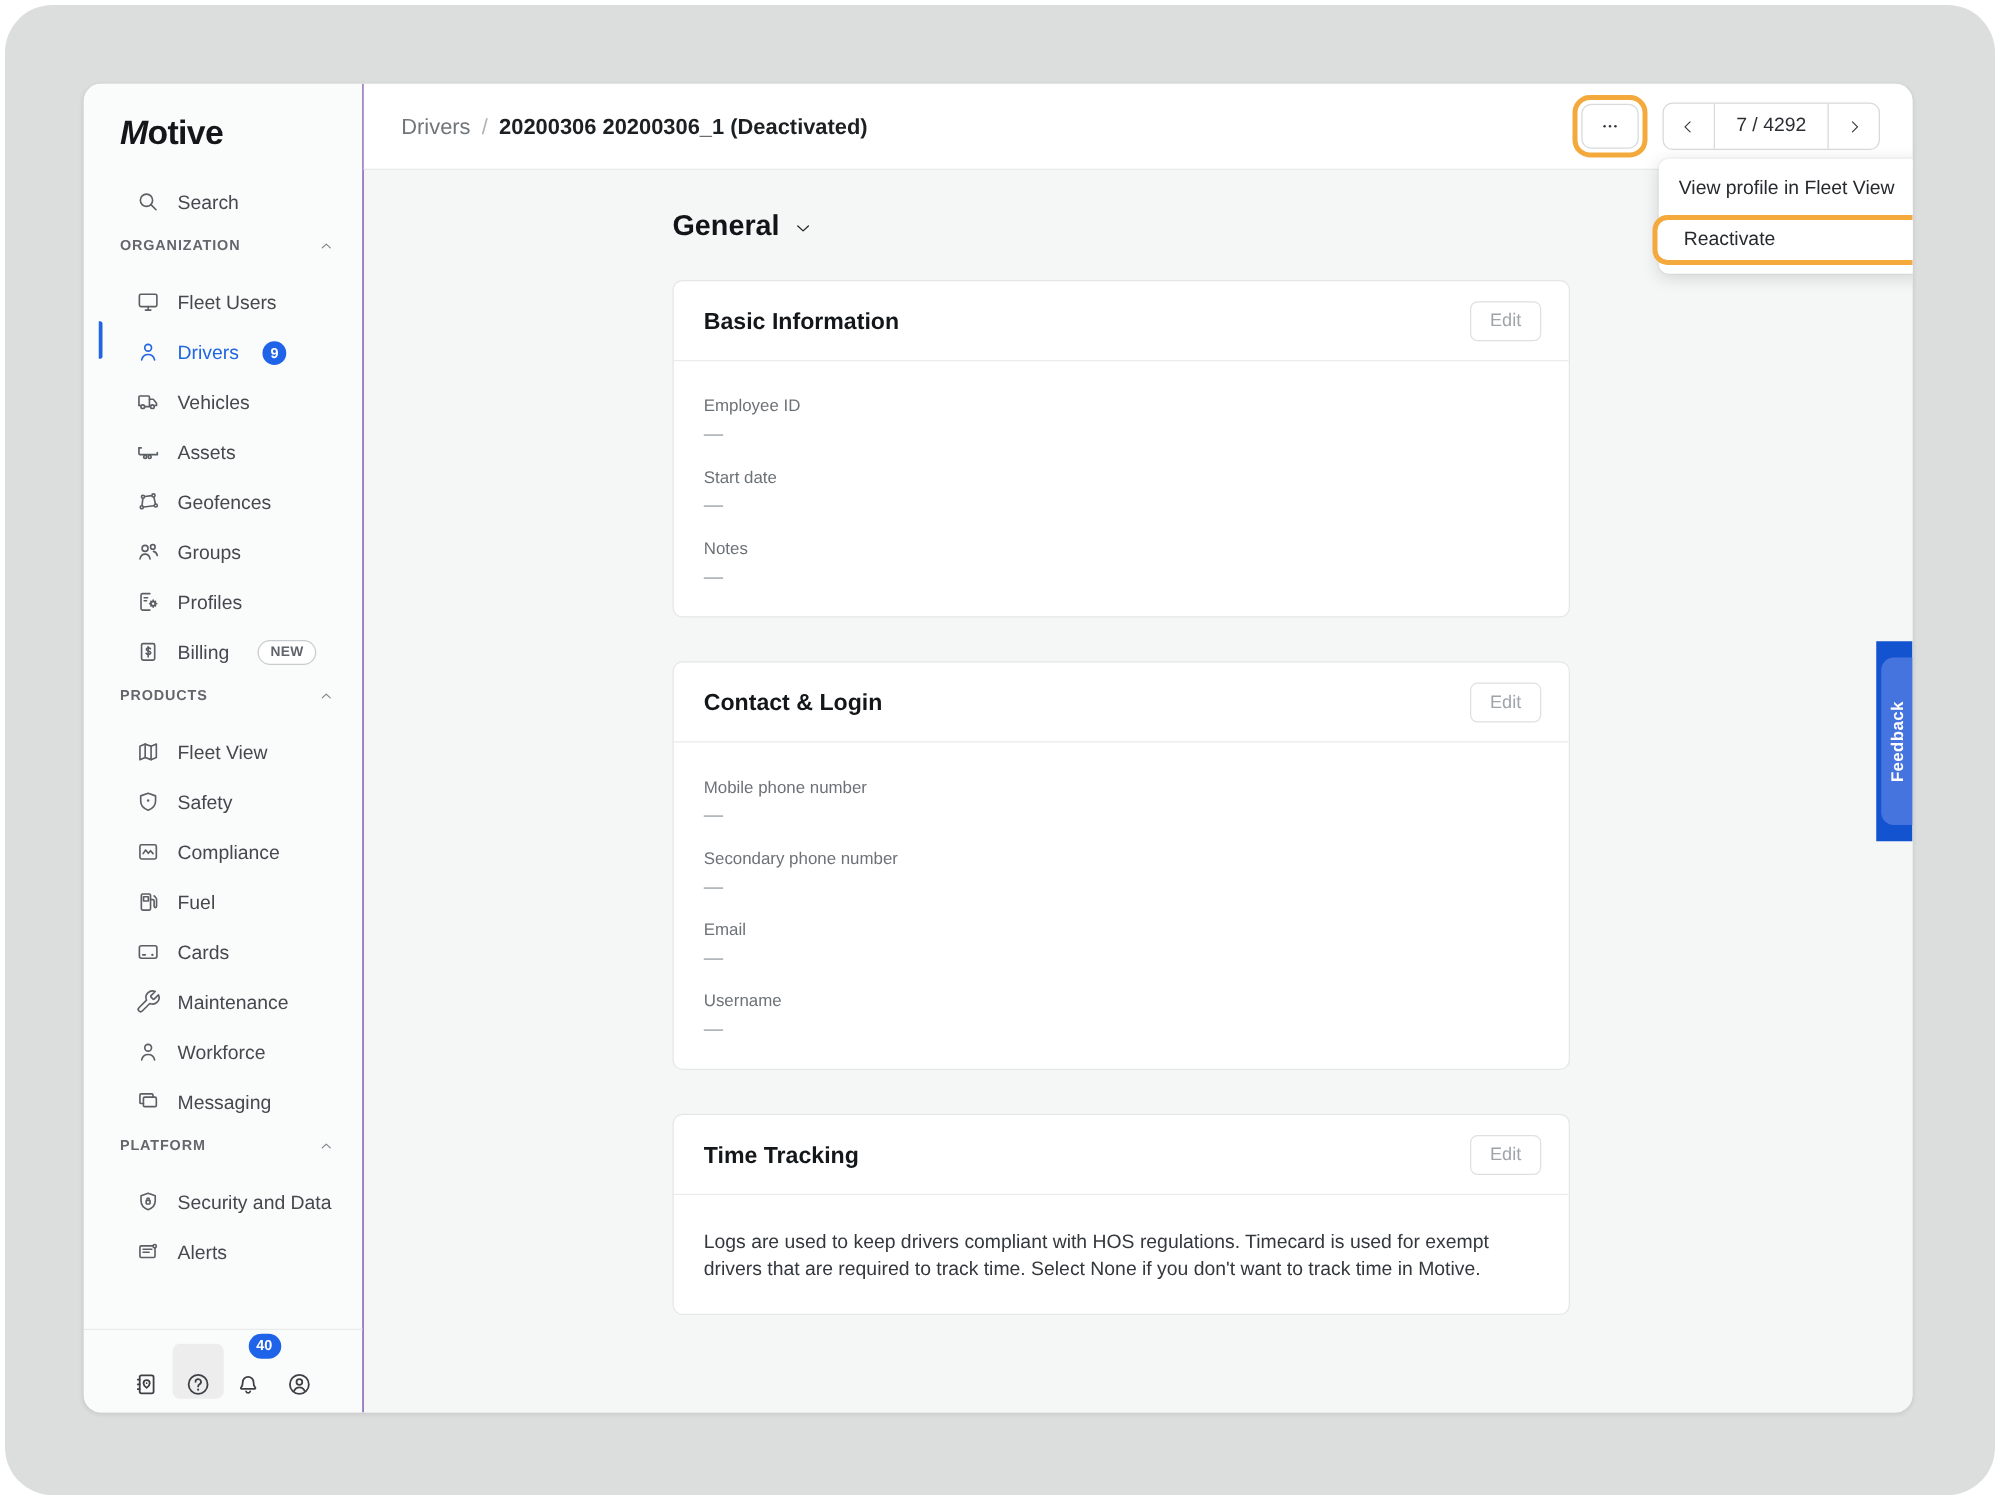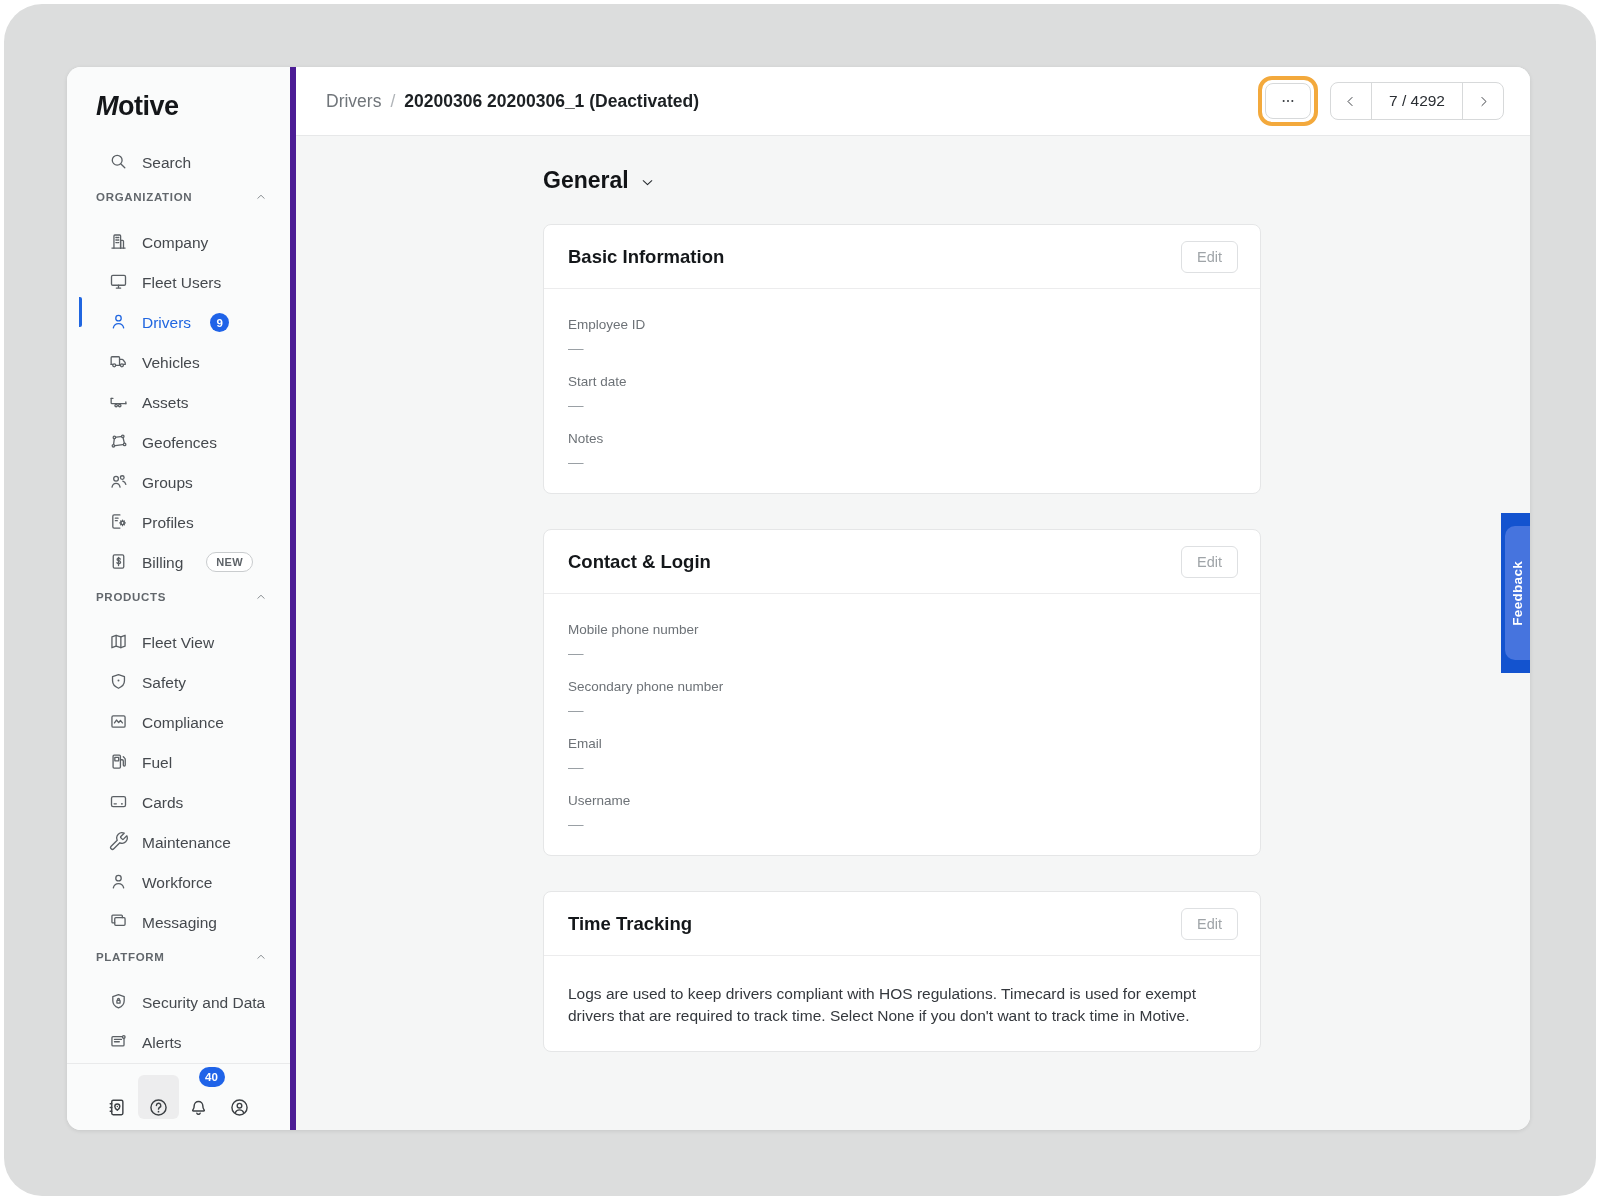--- a/index.html
+++ b/index.html
@@ -2,21 +2,21 @@
 <html><head>
 <meta charset="utf-8">
 <style>
   html,body{margin:0;padding:0;width:1600px;height:1200px;overflow:hidden;background:#ffffff;
     font-family:"Liberation Sans", sans-serif;}
   .desk{position:absolute;inset:4px;background:#dcdddd;border-radius:38px;}
   .app{position:absolute;left:67px;top:67px;width:1463px;height:1063px;background:#fff;
     border-radius:14px;overflow:hidden;display:flex;box-shadow:0 1px 4px rgba(0,0,0,.10);}
 
   
-  .sidebar{width:223px;min-width:223px;background:#fafbfb;border-right:6px solid #4c1d95;
+  .sidebar{width:223px;min-width:223px;background:#fafbfb;border-right:1px solid #4c1d95;
     display:flex;flex-direction:column;position:relative;}
   .logo{padding:24px 0 10px 29px;font-size:27px;font-weight:800;color:#141619;letter-spacing:-.5px;}
   .logo::first-letter{font-style:italic;}
   .side-item{display:flex;align-items:flex-end;gap:13px;height:40px;padding:0 14px 0 29px;
     font-size:15.5px;color:#45494e;cursor:pointer;position:relative;margin-left:12px;}
   .side-item .icn{width:21px;height:21px;color:#5b6065;flex:0 0 21px;}
   .icn svg{width:100%;height:100%;display:block;}
   .side-item.active{color:#2066e0;}
   .side-item.active .icn{color:#2066e0;}
   .side-item.active::before{content:'';position:absolute;left:0;top:5px;bottom:5px;width:3px;
@@ -115,31 +115,20 @@
           <span>ORGANIZATION</span>
           <span class="icn">
             <svg viewBox="0 0 24 24" fill="none" stroke="currentColor" stroke-width="1.5" stroke-linecap="round" stroke-linejoin="round">
               <path d="M6.5 14.2L12 9l5.5 5.2"></path>
             </svg>
           </span>
         </div>
         <div class="side-item">
           <span class="icn">
             <svg viewBox="0 0 24 24" fill="none" stroke="currentColor" stroke-width="1.5" stroke-linecap="round" stroke-linejoin="round">
-              <path d="M4.5 19.5h15"></path>
-              <path d="M6.8 19.5V5.6a1 1 0 0 1 1-1h5.6a1 1 0 0 1 1 1v13.9"></path>
-              <path d="M14.4 19.5v-8.8h2.3a1 1 0 0 1 1 1v7.8"></path>
-              <path d="M9 7.4h1.1M11.2 7.4h1.1M9 10.3h1.1M11.2 10.3h1.1M9 13.2h1.1M11.2 13.2h1.1"></path>
-            </svg>
-          </span>
-          <span>Company</span>
-        </div>
-        <div class="side-item">
-          <span class="icn">
-            <svg viewBox="0 0 24 24" fill="none" stroke="currentColor" stroke-width="1.5" stroke-linecap="round" stroke-linejoin="round">
               <rect x="4" y="5" width="16" height="11.3" rx="1.5"></rect>
               <path d="M9.5 19.5h5M12 16.3v3.2"></path>
             </svg>
           </span>
           <span>Fleet Users</span>
         </div>
         <div class="side-item active">
           <span class="icn">
             <svg viewBox="0 0 24 24" fill="none" stroke="currentColor" stroke-width="1.5" stroke-linecap="round" stroke-linejoin="round">
               <circle cx="12" cy="8.2" r="3.1"></circle>
@@ -401,20 +390,26 @@
             <span class="icn">
                 <svg viewBox="0 0 24 24" fill="none" stroke="currentColor" stroke-width="1.5" stroke-linecap="round" stroke-linejoin="round">
                   <path d="M9.5 5.5L16 12l-6.5 6.5"></path>
                 </svg>
               </span>
           </div>
         </div>
       </div>
     </header>
 
+    <div class="menu">
+      <div class="menu-item">View profile in Fleet View</div>
+      <div class="ring-item">
+        <div class="menu-item">Reactivate</div>
+      </div>
+    </div>
 
     <div class="content">
       <div class="general">
         <span>General</span>
         <span class="icn">
             <svg viewBox="0 0 24 24" fill="none" stroke="currentColor" stroke-width="1.5" stroke-linecap="round" stroke-linejoin="round">
               <path d="M6 9.5l6 5.6 6-5.6"></path>
             </svg>
           </span>
       </div>

